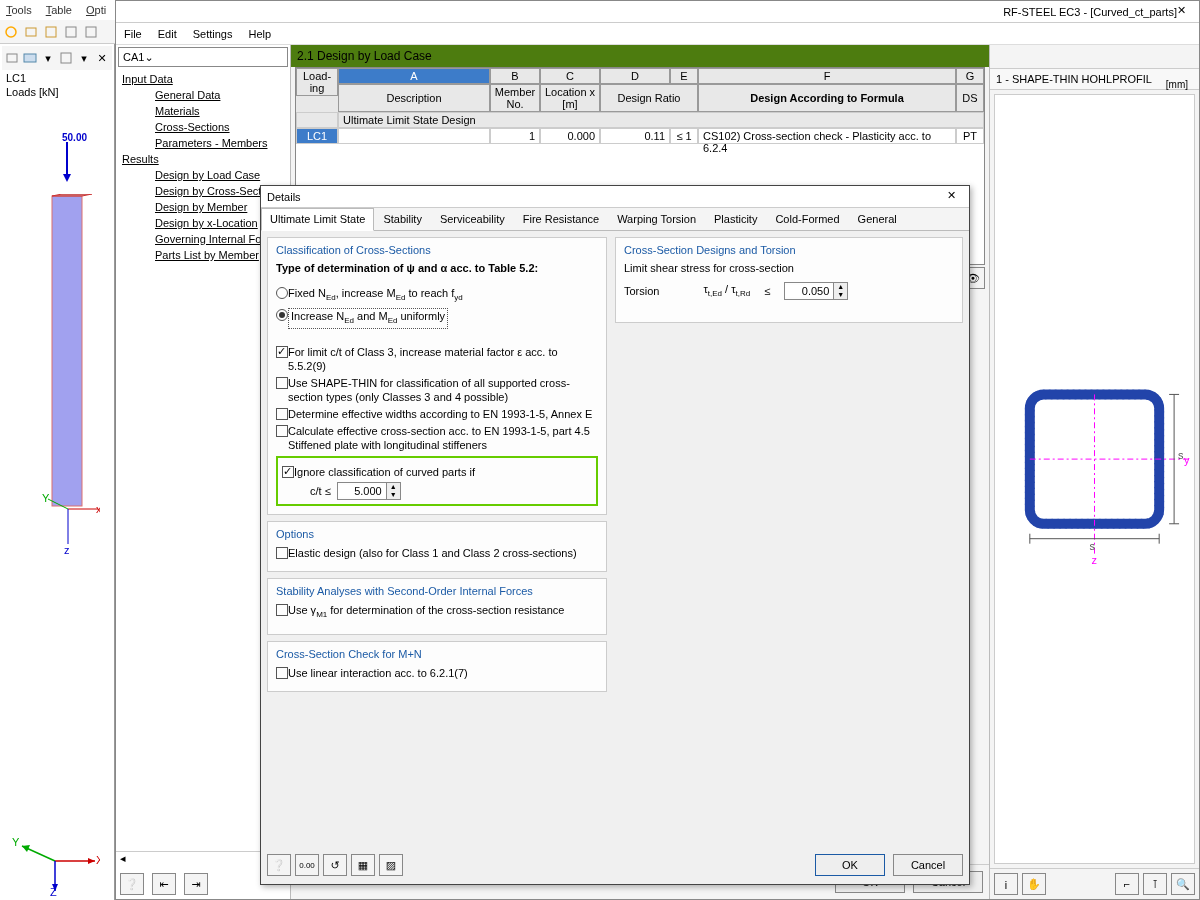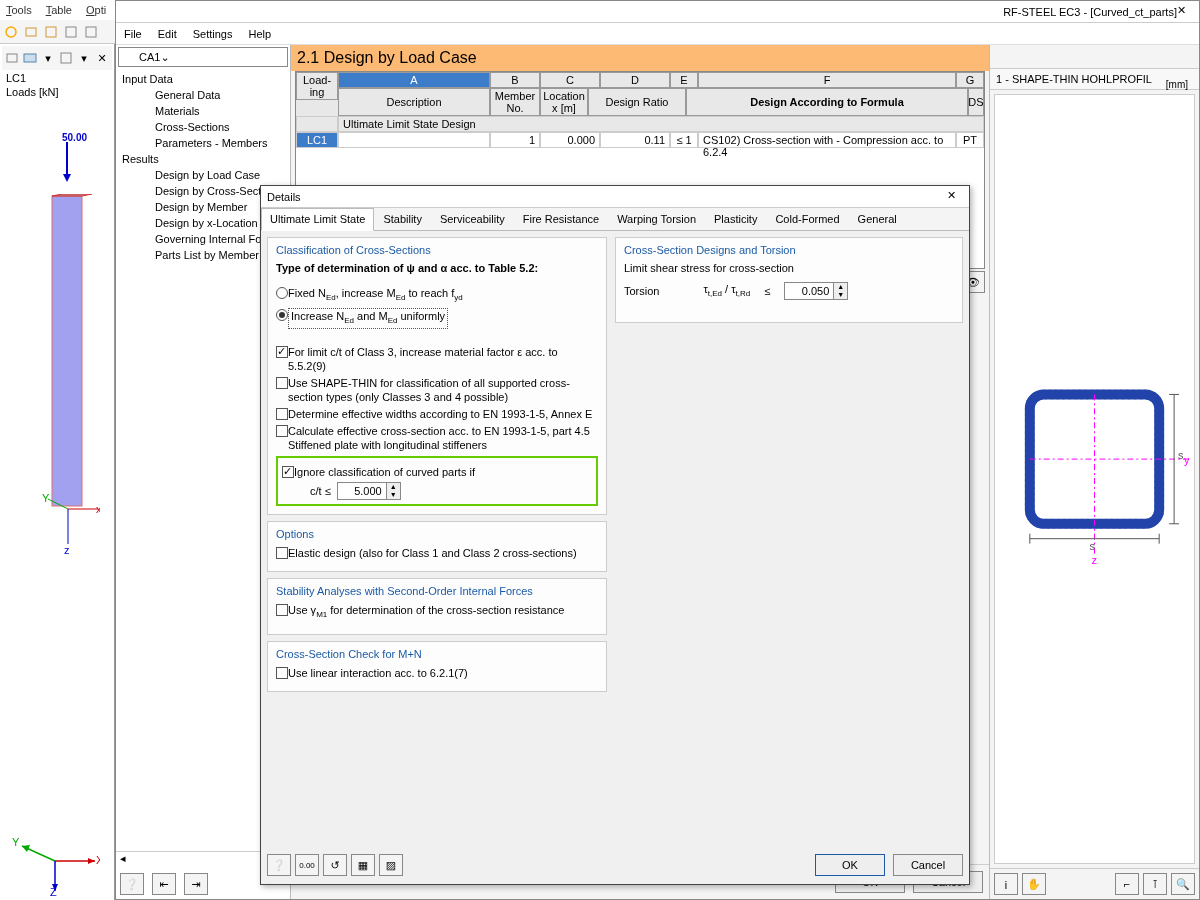--- a/index.html
+++ b/index.html
@@ -12,26 +12,26 @@
 .main-layout { display: flex; height: calc(900px - 44px); }
 .left-panel { width: 115px; min-width:115px; border-right: 1px solid #999; background: #fff; padding: 2px; position: relative; }
 .load-label-small { position:absolute; top:88px; left:62px; font-size:10px; color:#0000cc; font-weight:bold;}
 .arrow-down { position:absolute; top:98px; left:62px;}
 .axis3d { position:absolute; }
 .module-window { position: absolute; top: 0; left: 115px; right: 0; bottom: 0; background: #f0f0f0; border: 1px solid #888; }
 .module-titlebar { height: 22px; background: #fff; display: flex; align-items: center; padding: 0 6px; justify-content: flex-end; border-bottom: 1px solid #ccc; }
 .module-menubar { height: 22px; display: flex; align-items: center; gap: 16px; padding: 0 8px; background: #fff; border-bottom:1px solid #ddd; }
 .module-body { display: flex; height: calc(100% - 44px); }
 .nav-panel { width: 175px; background: #fff; border-right: 1px solid #bbb; display:flex; flex-direction:column;}
-.combo { height:20px; margin:2px; border:1px solid #888; background:#fff; display:flex; align-items:center; padding:0 20px; justify-content:flex-start;}
-.tree { flex:1; overflow:auto; padding:2px 0;}
+.combo { height:20px; margin:2px; border:1px solid #888; background:#fff; display:flex; align-items:center; padding:0 4px; justify-content:flex-start;}
+.tree { flex:1; overflow:auto; padding:2px 0;text-decoration:underline;}
 .tree-root { padding-left:6px; font-size:11px; line-height:16px;}
 .tree-item { padding-left:22px; line-height:16px; cursor:default;margin-left:17px;}
 .content-panel { flex: 1; background: #f4f4f4; display:flex; flex-direction:column; }
-.content-title { font-size:16px; padding:4px 6px; background:#fdba74;}
+.content-title { font-size:12px; padding:4px 6px; background:#4d7c0f;}
 .table-area { border:1px solid #888; margin:0 4px; background:#fff;}
 .header-row { display:flex; background:#e8e8e8; font-size:10px; text-align:center;}
 .header-cell { border:1px solid #999; padding:1px 2px; display:flex; align-items:center; justify-content:center;}
 .col-A-hdr{background:#3D7CC9;color:#fff;}
 .data-row { display:flex; font-size:11px;}
 .data-cell { border:1px solid #ccc; padding:1px 4px; text-align:right; height:16px;}
 .footer-bar { padding:6px; display:flex; gap:8px; border-top:1px solid #ccc; margin-top:auto; position:relative;}
 .btn-small { width:24px; height:22px; border:1px solid #888; background:#f4f4f4; display:inline-flex; align-items:center; justify-content:center;}
 .right-panel { width:210px; background:#f4f4f4; border-left:1px solid #bbb; display:flex; flex-direction:column;}
 .rp-toolbar { height:24px; border-bottom:1px solid #ccc; display:flex; align-items:center; gap:2px; padding:0 2px; justify-content:flex-end;}
@@ -209,39 +209,39 @@
                 <div class="header-cell" style="width:50px;">B</div>
                 <div class="header-cell" style="width:60px;">C</div>
                 <div class="header-cell" style="width:70px;">D</div>
                 <div class="header-cell" style="width:28px;">E</div>
                 <div class="header-cell" style="flex:1;">F</div>
                 <div class="header-cell" style="width:28px;">G</div>
               </div>
               <div style="display:flex;">
                 <div class="header-cell" style="width:152px;">Description</div>
                 <div class="header-cell" style="width:50px;">Member No.</div>
-                <div class="header-cell" style="width:48px;">Location x [m]</div>
+                <div class="header-cell" style="width:60px;">Location x [m]</div>
                 <div class="header-cell" style="width:98px;">Design Ratio</div>
                 <div class="header-cell" style="flex:1;font-weight:bold;">Design According to Formula</div>
-                <div class="header-cell" style="width:16px;">DS</div>
+                <div class="header-cell" style="width:28px;">DS</div>
               </div>
             </div>
           </div>
           <div class="data-row">
             <div class="data-cell" style="width:42px;background:#e8e8e8;"></div>
             <div class="data-cell" style="flex:1;text-align:left;background:#e8e8e8;">Ultimate Limit State Design</div>
           </div>
           <div class="data-row">
             <div class="data-cell" style="width:42px;background:#3D7CC9;color:#fff;text-align:center;">LC1</div>
             <div class="data-cell" style="width:152px;"></div>
             <div class="data-cell" style="width:50px;">1</div>
             <div class="data-cell" style="width:60px;">0.000</div>
             <div class="data-cell" style="width:70px;">0.11</div>
             <div class="data-cell" style="width:28px;text-align:center;">≤ 1</div>
-            <div class="data-cell" style="flex:1;text-align:left;">CS102) Cross-section with - Compression acc. to 6.2.4</div>
+            <div class="data-cell" style="flex:1;text-align:left;">CS102) Cross-section check - Plasticity acc. to 6.2.4</div>
             <div class="data-cell" style="width:28px;text-align:center;">PT</div>
           </div>
           <div style="height:120px;"></div>
         </div>
         <div style="height:22px;margin:2px 4px;display:flex;align-items:center;gap:4px;justify-content:flex-end;">
           <div class="combo" style="width:70px;margin:0;">
               <span>&gt; 1,0</span>
               <span>⌄</span>
             </div>
           <span class="btn-small">▼</span>

